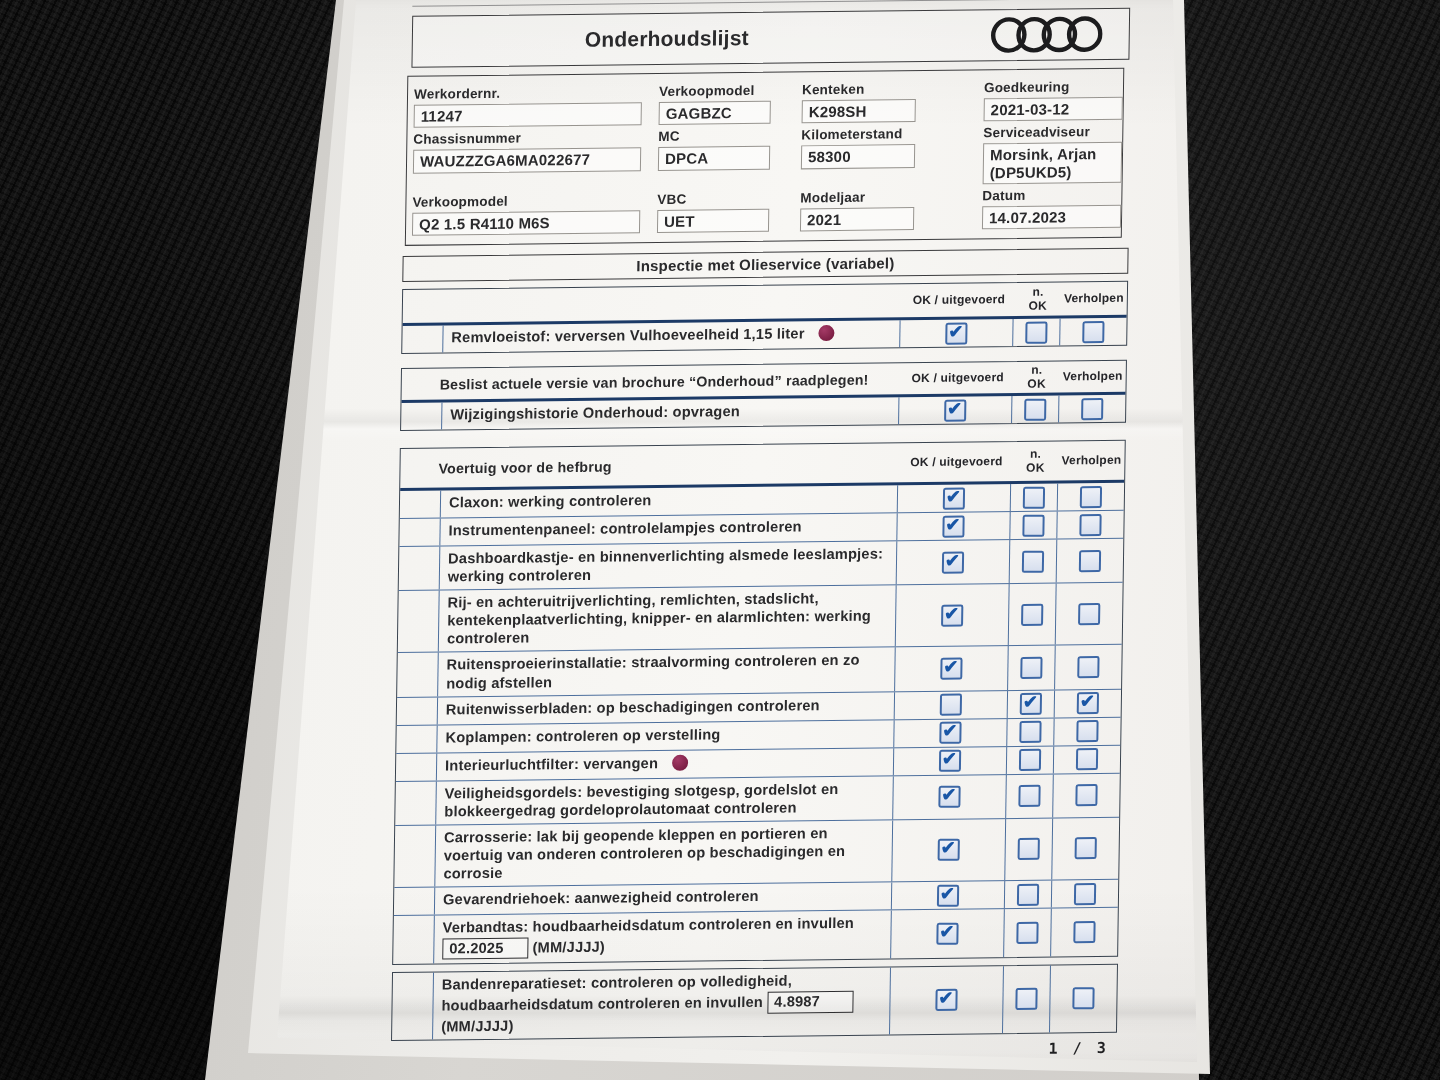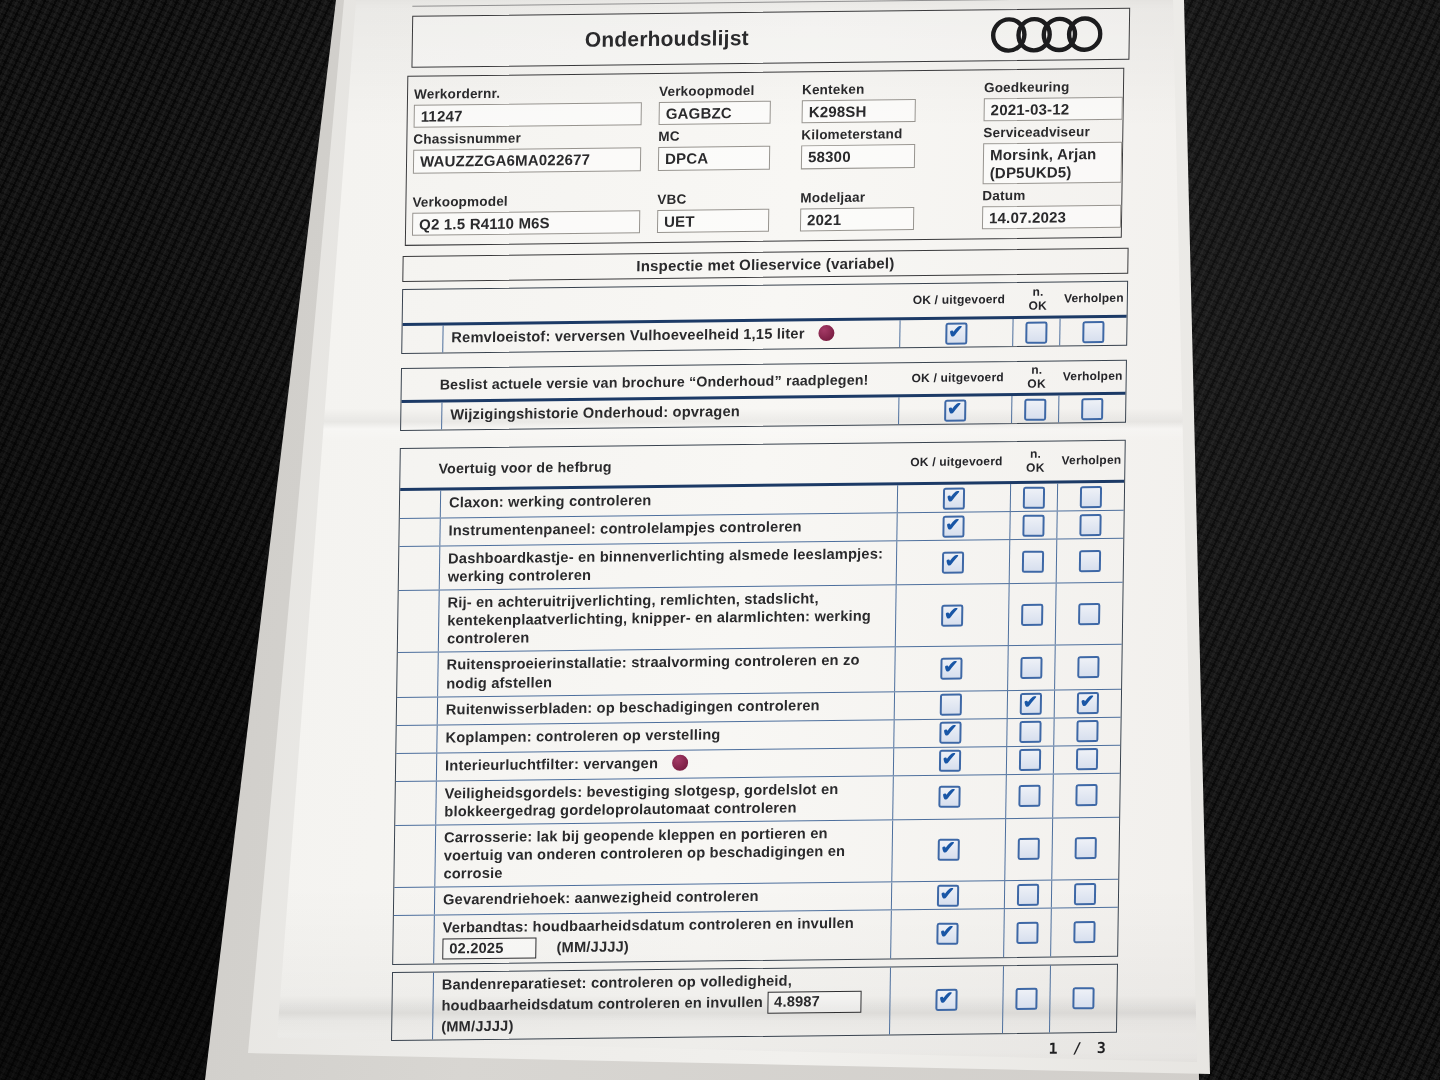--- a/index.html
+++ b/index.html
@@ -71,21 +71,21 @@
   .cb{width:18px;height:18px;border:2px solid #3e68a6;border-radius:2.5px;
     background:linear-gradient(180deg,#eef1f7,#d7dfee);
     display:flex;align-items:center;justify-content:center;
     font-size:18px;color:#1956a6;line-height:1;}
   .cb.checked{text-indent:-1px;}
   .cb.checked span{display:block;transform:translate(0,-2px);}
   .dot{display:inline-block;width:16px;height:16px;border-radius:50%;
     background:radial-gradient(circle at 35% 30%, #a43a66, #7c1f44 72%);
     margin-left:14px;vertical-align:-3px;}
   .line2{margin-top:2px;}
-  .datebox{display:inline-block;border:1.7px solid #2e2e30;padding:0 28px 1px 6px;min-width:58px;font-size:14.6px;margin-right:16px;background:rgba(255,255,255,0.35);}
+  .datebox{display:inline-block;border:1.7px solid #2e2e30;padding:0 20px 1px 6px;min-width:58px;font-size:14.6px;margin-right:0;background:rgba(255,255,255,0.35);}
 
   .pageno{margin:6px 14px 0 0;text-align:right;font-family:"DejaVu Sans Mono",monospace;font-size:15px;letter-spacing:3px;color:#1f1f21;}
 </style>
 </head>
 <body>
 
 <div class="sheet sheet3"></div>
 <div class="sheet sheet2"></div>
 <div class="sheet sheet1">
   <div class="crease c1"></div>

